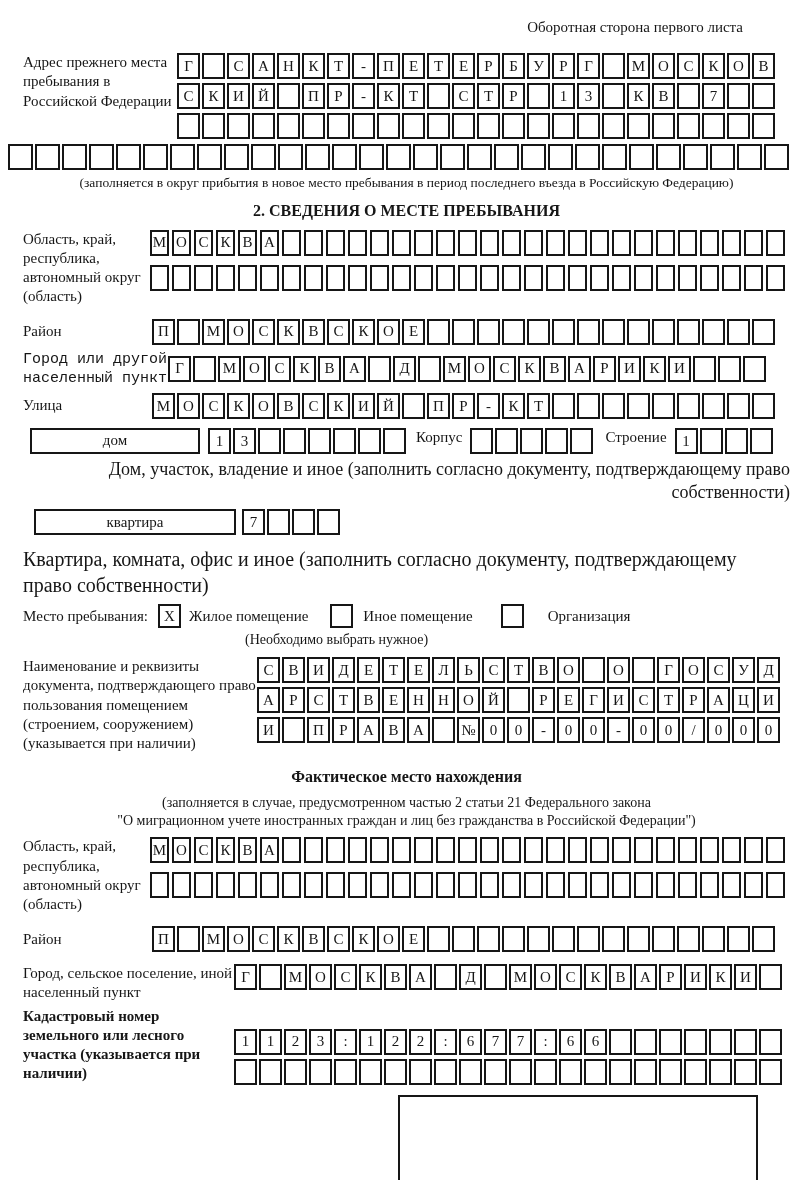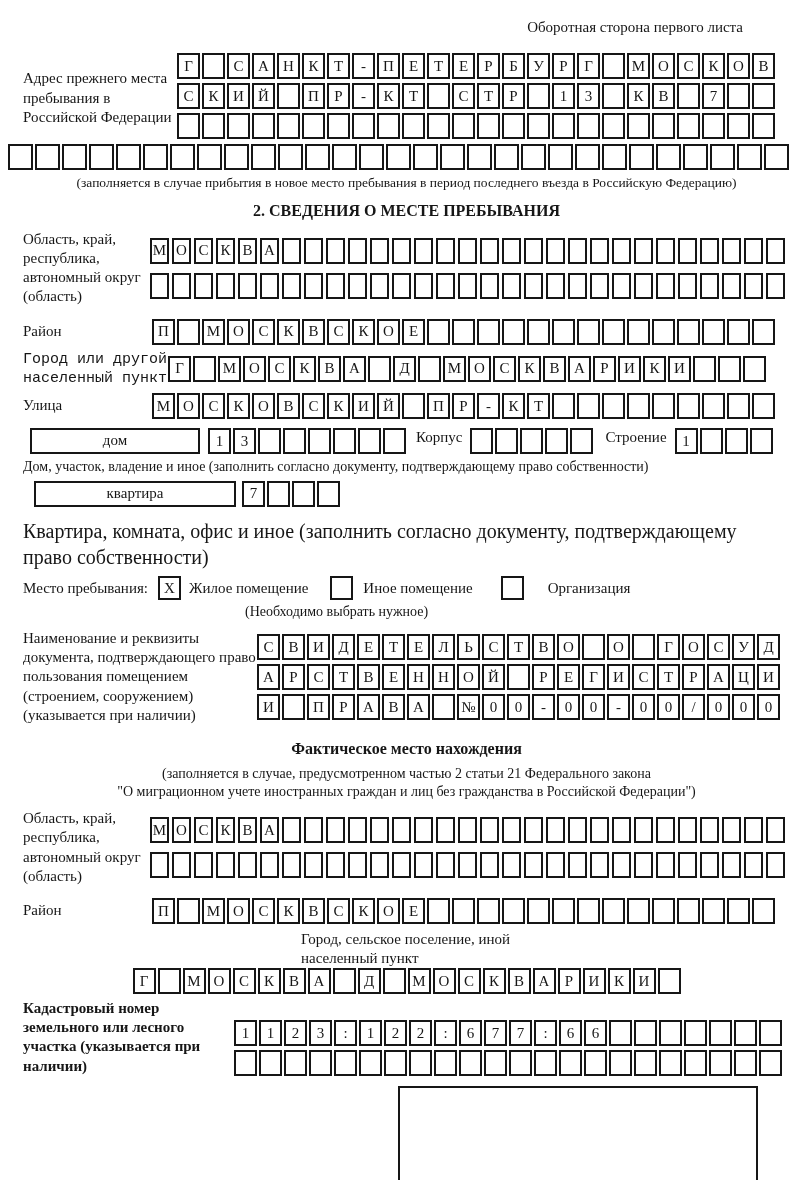--- a/index.html
+++ b/index.html
@@ -3,21 +3,21 @@
 <meta charset="utf-8">
 <style>
   html,body{margin:0;padding:0;background:#fff;}
   body{
     width:800px;height:1180px;box-sizing:border-box;
     padding:18px 10px 0 23px;overflow:hidden;
     font-family:"Liberation Serif","DejaVu Serif",serif;
     color:#161616;font-size:15px;line-height:1.28;
   }
   .hdr{text-align:right;padding-right:47px;margin-bottom:16px;}
-  .flexrow{display:flex;align-items:center;}
+  .flexrow{display:flex;align-items:flex-start;}
   .lbl{flex:0 0 auto;}
   
   .cells{display:flex;gap:2px;}
   .cells .cell{
     width:19px;height:22px;border:2px solid #161616;flex:0 0 auto;
     display:flex;align-items:center;justify-content:center;
     font-size:15px;line-height:1;background:#fff;
   }
   .cells.sm{gap:3px;}
   .cells.sm .cell{width:15px;}
@@ -149,21 +149,21 @@
     <div class="cell"></div>
     <div class="cell"></div>
     <div class="cell"></div>
     <div class="cell"></div>
     <div class="cell"></div>
     <div class="cell"></div>
     <div class="cell"></div>
     <div class="cell"></div>
     <div class="cell"></div>
   </div>
-<div class="note center" style="margin-top:4px;">(заполняется в случае прибытия в новое место пребывания в период последнего въезда в Российскую Федерацию)</div>
+<div class="note center" style="margin-top:4px;">(заполняется в округ прибытия в новое место пребывания в период последнего въезда в Российскую Федерацию)</div>
 
 <div class="sec-title">2. СВЕДЕНИЯ О МЕСТЕ ПРЕБЫВАНИЯ</div>
 
 <div class="flexrow">
   <div class="lbl" style="width:127px;">Область, край, республика, автономный округ (область)</div>
   <div>
     <div class="cells sm" style="margin-bottom:9px;">
         <div class="cell">М</div>
         <div class="cell">О</div>
         <div class="cell">С</div>
@@ -341,21 +341,21 @@
       <div class="cell"></div>
     </div>
   <div style="margin:0 8px 0 12px;">Строение</div>
   <div class="cells">
       <div class="cell">1</div>
       <div class="cell"></div>
       <div class="cell"></div>
       <div class="cell"></div>
     </div>
 </div>
-<div class="note" style="font-size:14px;margin-top:4px;">Дом, участок, владение и иное (заполнить согласно документу, подтверждающему право собственности)</div>
+<div class="note" style="font-size:18px;margin-top:4px;text-align:right;">Дом, участок, владение и иное (заполнить согласно документу, подтверждающему право собственности)</div>
 
 <div class="flexrow" style="margin-top:5px;align-items:center;margin-left:11px;">
   <div class="boxfield" style="width:202px;">квартира</div>
   <div class="cells" style="margin-left:6px;">
       <div class="cell">7</div>
       <div class="cell"></div>
       <div class="cell"></div>
       <div class="cell"></div>
     </div>
 </div>
@@ -543,21 +543,21 @@
       <div class="cell"></div>
       <div class="cell"></div>
       <div class="cell"></div>
       <div class="cell"></div>
       <div class="cell"></div>
       <div class="cell"></div>
       <div class="cell"></div>
     </div>
 </div>
 
-<div class="flexrow" style="margin-top:6px;align-items:center;flex-direction:column;">
+<div class="flexrow" style="margin-top:12px;">
   <div class="lbl" style="width:211px;">Город, сельское поселение, иной населенный пункт</div>
   <div class="cells">
       <div class="cell">Г</div>
       <div class="cell"></div>
       <div class="cell">М</div>
       <div class="cell">О</div>
       <div class="cell">С</div>
       <div class="cell">К</div>
       <div class="cell">В</div>
       <div class="cell">А</div>

